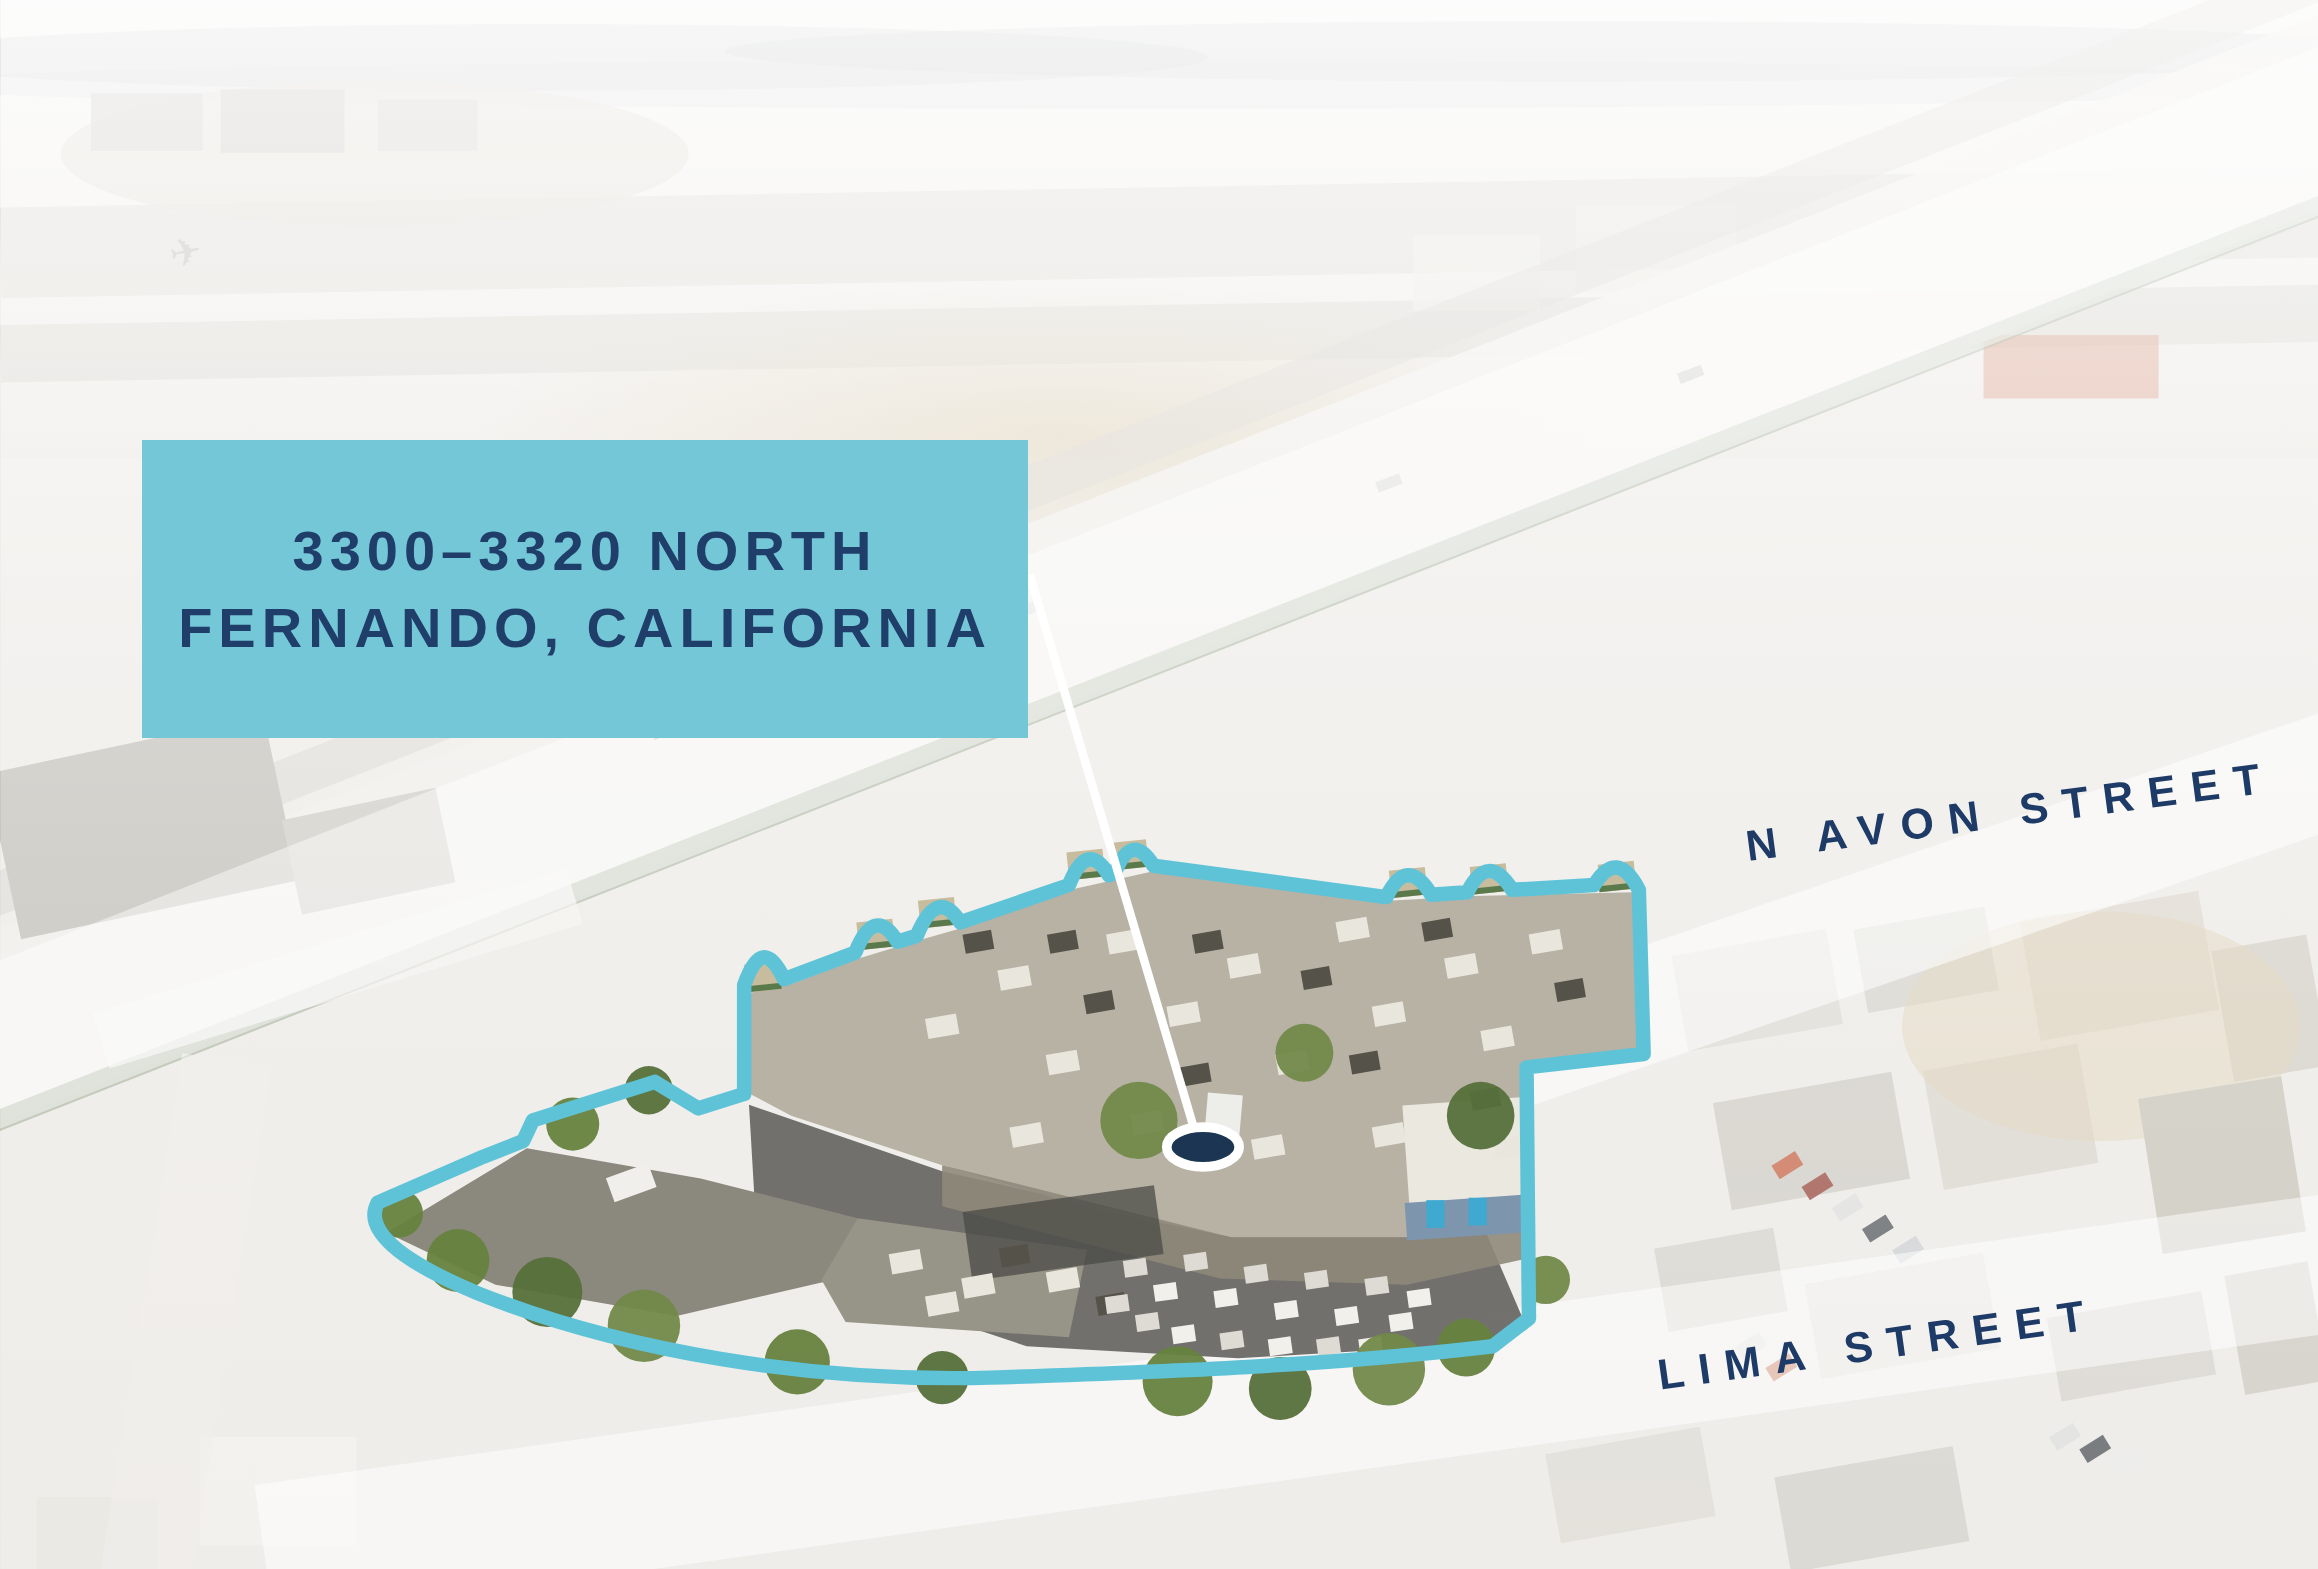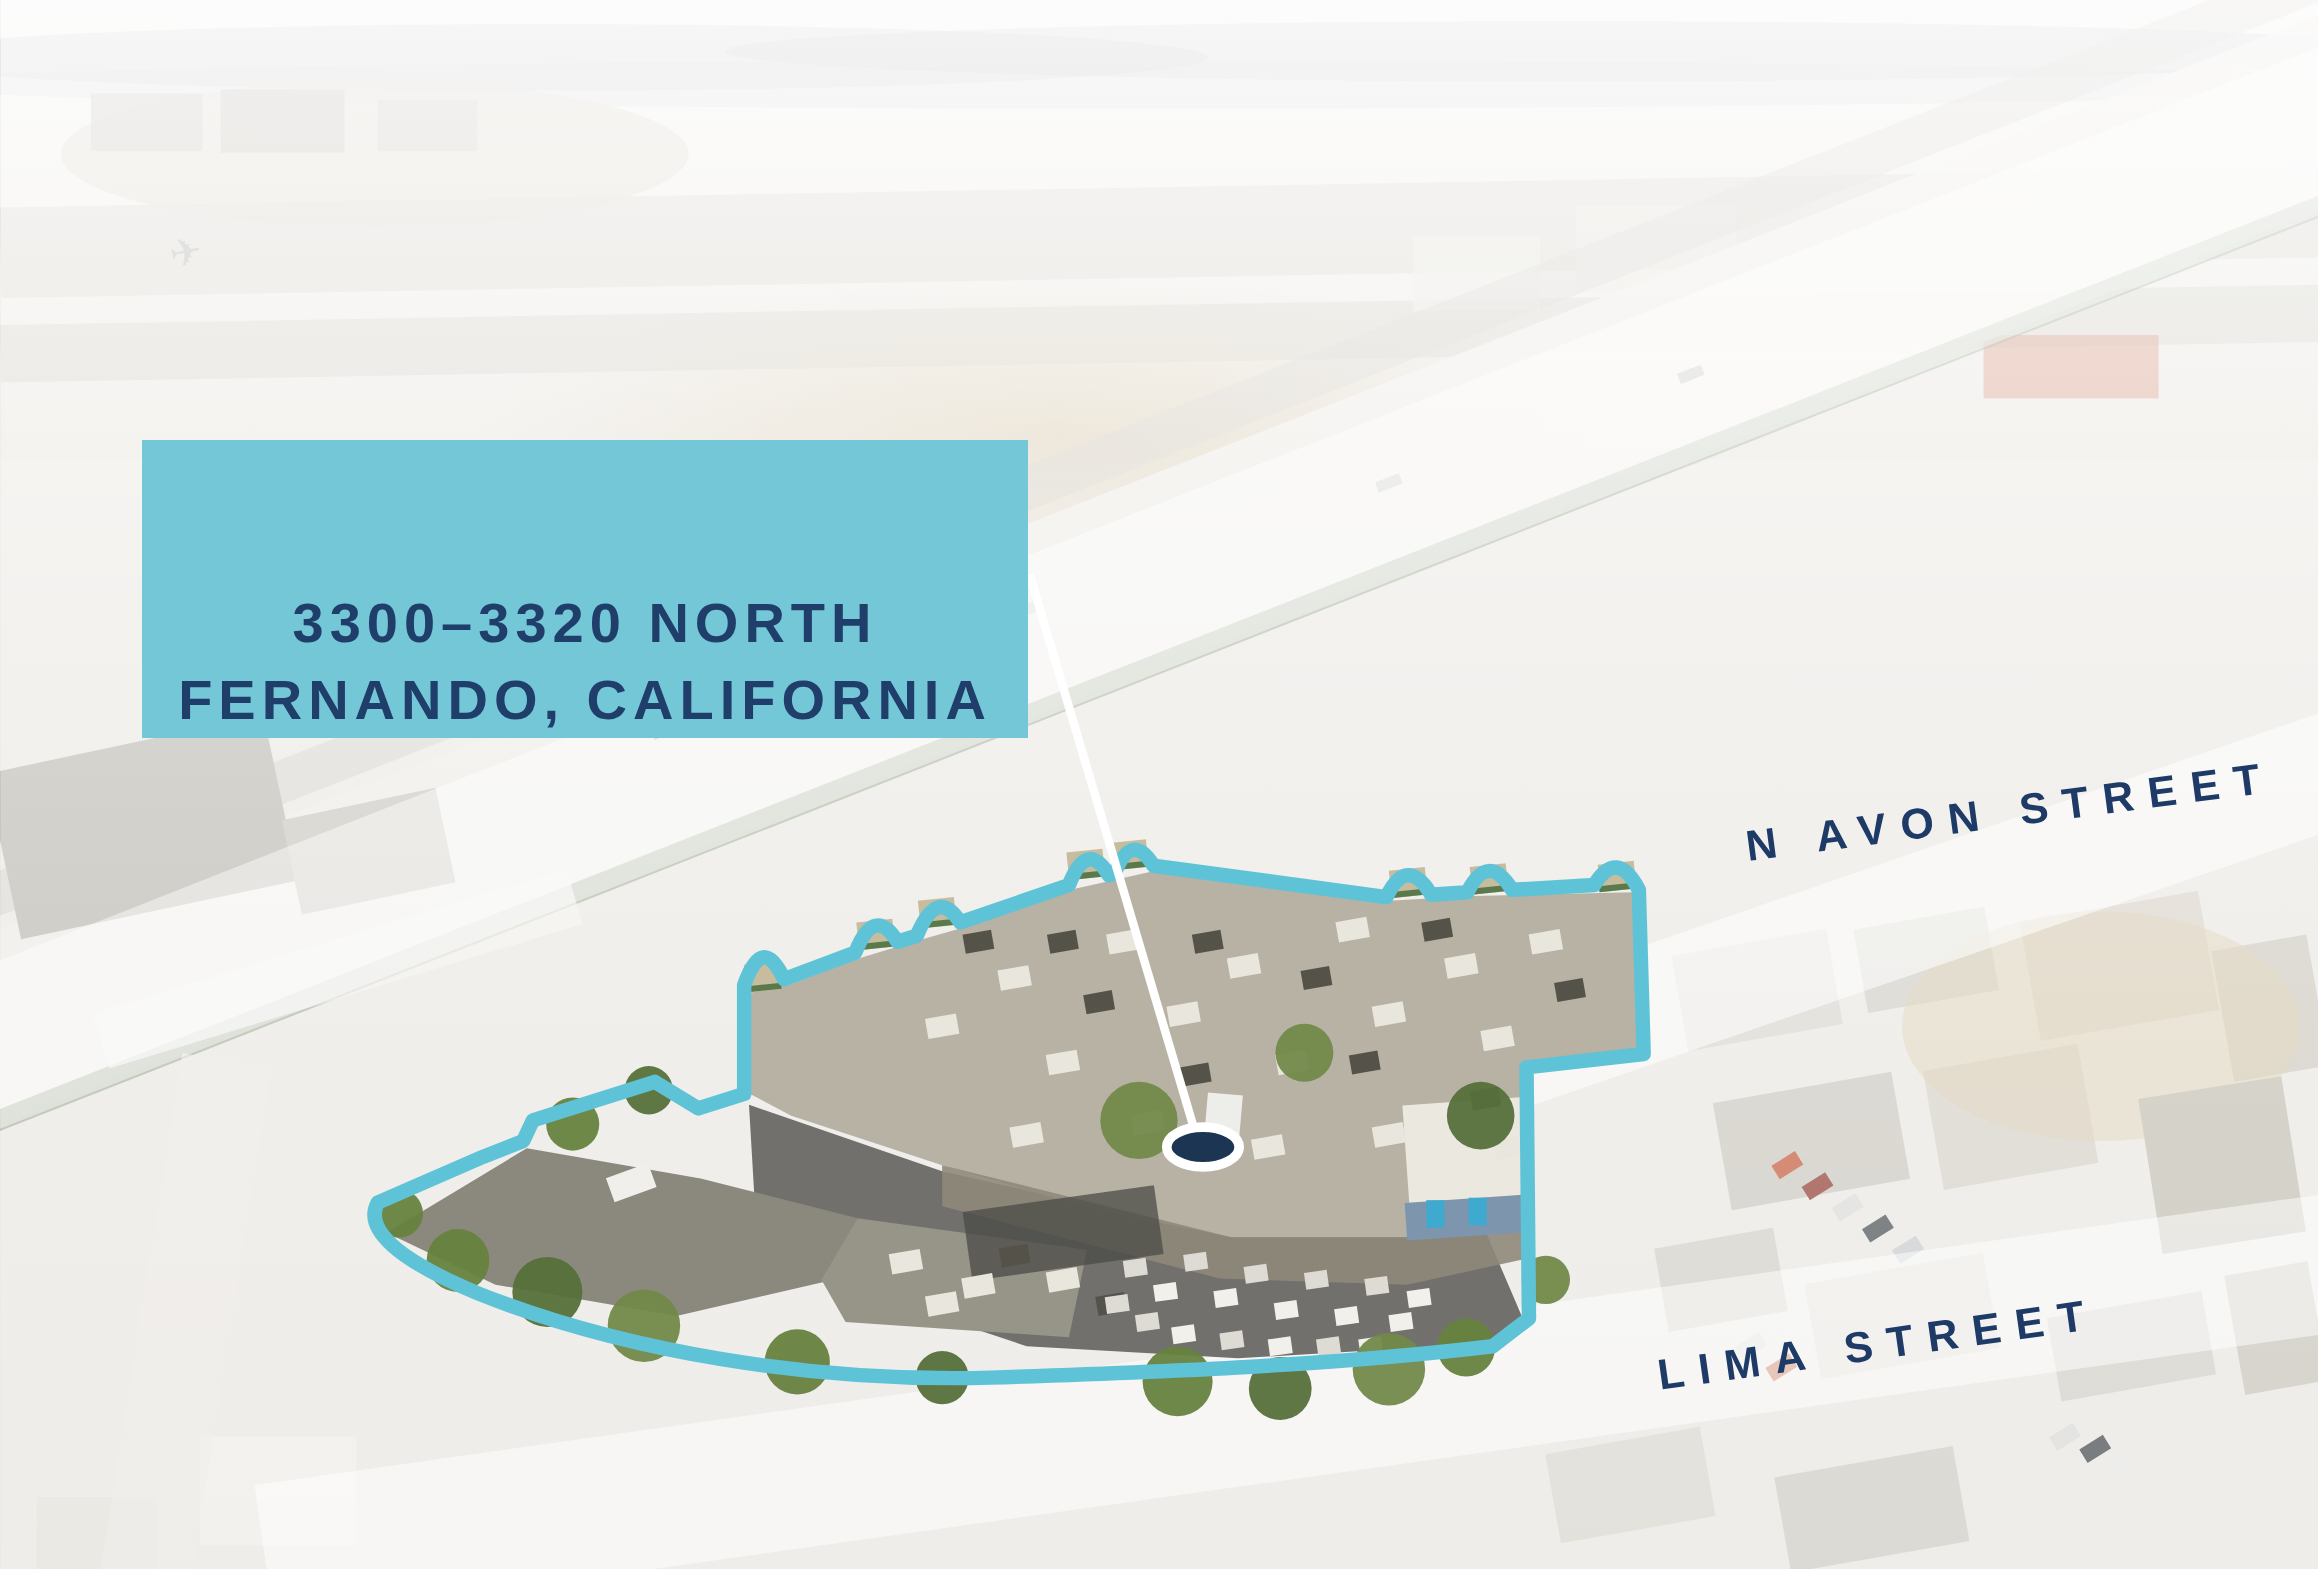--- a/index.html
+++ b/index.html
@@ -1,21 +1,21 @@
 <!DOCTYPE html>
 <html style="font-size:9.7px"><head>
 <meta charset="utf-8">
 <style>
   html,body{margin:0;padding:0;background:#dcdad6;}
   .stage{position:relative;width:2319px;height:1569px;overflow:hidden;
          font-family:"Liberation Sans",sans-serif;background:#e9e7e2;}
   .stage svg{position:absolute;left:0;top:0;}
   .address-box{
     position:absolute;left:142px;top:440px;width:886px;height:298px;
-    background:#74c7d6;display:flex;flex-direction:column;justify-content:flex-end;
+    background:#74c7d6;display:flex;flex-direction:column;justify-content:center;
     align-items:center;text-align:center;
   }
   .address-line{
     color:#203e6a;font-weight:bold;font-size:56px;line-height:77px;
     letter-spacing:6px;white-space:nowrap;
   }
   .street-label{
     position:absolute;color:#1e3a66;font-weight:bold;font-size:43px;
     letter-spacing:14.5px;white-space:nowrap;transform-origin:left center;
   }

